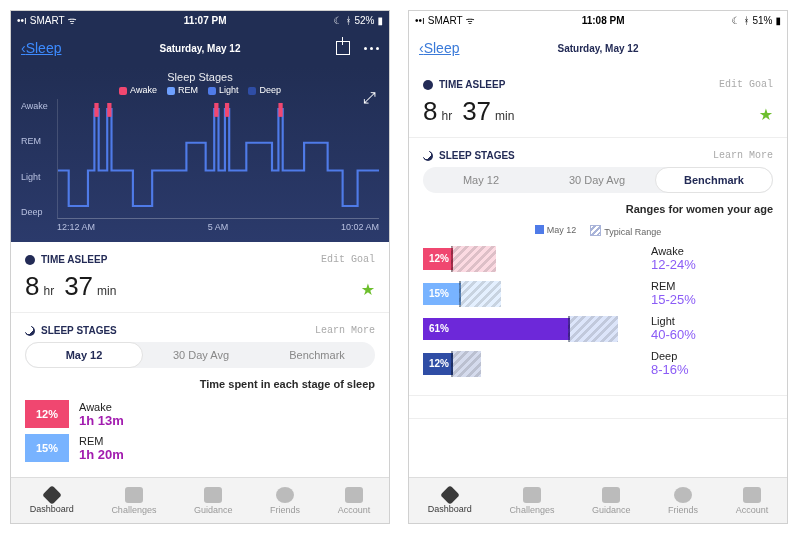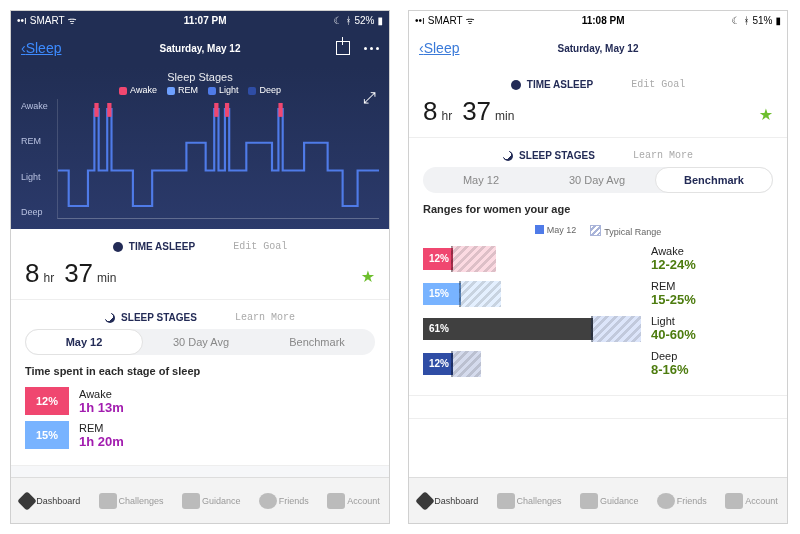--- a/index.html
+++ b/index.html
@@ -111,21 +111,21 @@
     display: flex; justify-content: space-between; font-size: 9px; color: #b8c1e0;
     margin-left: 36px; margin-top: 3px;
   }
   .expand-icon {
     position: absolute; top: 22px; right: 12px; width: 14px; height: 14px; color: #fff;
   }
 
   
   .scroll-area { flex: 1; overflow: hidden; background: #f6f7f9; }
   .card { background: #fff; padding: 12px 14px 10px 14px; border-bottom: 1px solid #eee; }
-  .sec-head { display: flex; align-items: center; justify-content: center; margin-bottom: 6px; gap: 38px;}
+  .sec-head { display: flex; align-items: center; justify-content: space-between; margin-bottom: 6px; gap: 38px;}
   .sec-head .label {
     display: flex; align-items: center; gap: 6px;
     font-size: 10px; font-weight: 700; color: #232b56;
   }
   .sec-head .link { font-size: 10px; color: #aaa; font-family: Liberation Mono, monospace; }
   .moon-full { width: 10px; height: 10px; border-radius: 50%; background: #232b56; display:inline-block;}
   .moon-half {
     width: 10px; height: 10px; border-radius: 50%;
     background: radial-gradient(circle at 35% 35%, transparent 45%, #232b56 46%);
     display:inline-block;
@@ -138,21 +138,21 @@
   .segmented {
     display: flex; background: #f1f2f4; border-radius: 16px; height: 26px; margin: 6px 0 10px;
     font-size: 11px; color: #888;
   }
   .segmented div {
     flex: 1; display: flex; align-items: center; justify-content: center; cursor: pointer;
   }
   .segmented .active {
     background: #fff; border: 1px solid #e2e2e2; border-radius: 16px; color: #232b56; font-weight: 600;
   }
-  .seg-caption { text-align: left; font-size: 11px; font-weight: 600; color: #2a2a2a; margin-bottom: 10px;}
+  .seg-caption { text-align: right; font-size: 11px; font-weight: 600; color: #2a2a2a; margin-bottom: 10px;}
 
   .range-legend { display:flex; justify-content:center; gap:14px; font-size:9px; color:#666; margin-bottom:8px;}
   .range-legend span::before{ content:""; display:inline-block; width:9px;height:9px;margin-right:3px;vertical-align:-1px;}
   .rl-day::before{ background:#4f7be8;}
   .rl-range::before{
     background: repeating-linear-gradient(135deg,#fff 0 2px,#a9b4d9 2px 4px);
     border:1px solid #a9b4d9;
   }
 
   
@@ -170,33 +170,33 @@
   .bench-row { display:flex; align-items:center; gap:8px; margin-bottom:8px;}
   .bench-bar-wrap{ position:relative; height:26px; flex:0 0 220px; display:flex; align-items:center;}
   .bench-bar{ height:22px; display:flex; align-items:center; padding-left:6px; color:#fff; font-size:10px; font-weight:600;}
   .bench-range{
     height:26px;
     background: repeating-linear-gradient(135deg, rgba(0,0,0,0) 0 3px, rgba(0,0,0,.12) 3px 6px);
     border-left:2px solid rgba(0,0,0,.3);
     margin-left:-2px;
   }
   .bench-text .name{ font-size:11px; color:#222;}
-  .bench-text .rng{ font-size:13px; font-weight:700; color:#4d7c0f;}
+  .bench-text .rng{ font-size:13px; font-weight:400; color:#8b5cf6;}
 
   .sched-row { font-size:11px; color:#555; margin:4px 0;}
   .sched-row b { font-size:22px; font-weight:400; color:#111; margin-right:3px;}
   .sched-row .ampm{ font-size:11px; color:#333; margin-right:4px;}
 
   
   .tabbar {
     height: 46px; background: #f3f3f3; border-top: 1px solid #ddd;
     display:flex; justify-content:space-around; align-items:center;
     font-size:9px; color:#9a9a9a;
   }
-  .tabbar .tab{ display:flex; align-items:center; gap:2px; cursor:pointer;}
+  .tabbar .tab{ display:flex; flex-direction:column; align-items:center; gap:2px; cursor:pointer;}
   .tabbar .tab.active{ color:#3a3a3a;}
   .ticon{ width:18px; height:16px; background:#bbb; border-radius:3px;}
   .tab.active .ticon{ background:#3a3a3a;}
   .ticon.circle{ border-radius:50%;}
   .ticon.rhomb{ transform: rotate(45deg); border-radius:3px; width:14px;height:14px;}
 </style>
 </head>
 <body>
 
 <div class="phone">
@@ -254,20 +254,25 @@
           <g stroke="#f04770" stroke-width="4">
             <line x1="36" y1="4" x2="36" y2="18"></line>
             <line x1="48" y1="4" x2="48" y2="18"></line>
             <line x1="148" y1="4" x2="148" y2="18"></line>
             <line x1="158" y1="4" x2="158" y2="18"></line>
             <line x1="208" y1="4" x2="208" y2="18"></line>
           </g>
         </svg>
       </div>
     </div>
+    <div class="x-labels">
+      <span>12:12 AM</span>
+      <span>5 AM</span>
+      <span>10:02 AM</span>
+    </div>
   </div>
 
   <div class="scroll-area">
     <div class="card">
       <div class="sec-head">
         <span class="label">
             <span class="moon-full"></span>
           <span>TIME ASLEEP</span>
           </span>
         <span class="link">Edit Goal</span>
@@ -416,21 +421,21 @@
               <div class="bench-bar" style="width:38px;background:#78b3ff">15%</div>
               <div class="bench-range" style="width:42px;background-color:#78b3ff33"></div>
             </div>
             <div class="bench-text">
               <div class="name">REM</div>
               <div class="rng">15-25%</div>
             </div>
           </div>
           <div class="bench-row">
             <div class="bench-bar-wrap">
-              <div class="bench-bar" style="width:170px;background:#404040">61%</div>
+              <div class="bench-bar" style="width:147px;background:#6d28d9">61%</div>
               <div class="bench-range" style="width:50px;background-color:#4f7be833"></div>
             </div>
             <div class="bench-text">
               <div class="name">Light</div>
               <div class="rng">40-60%</div>
             </div>
           </div>
           <div class="bench-row">
             <div class="bench-bar-wrap">
               <div class="bench-bar" style="width:30px;background:#2f4da5">12%</div>

